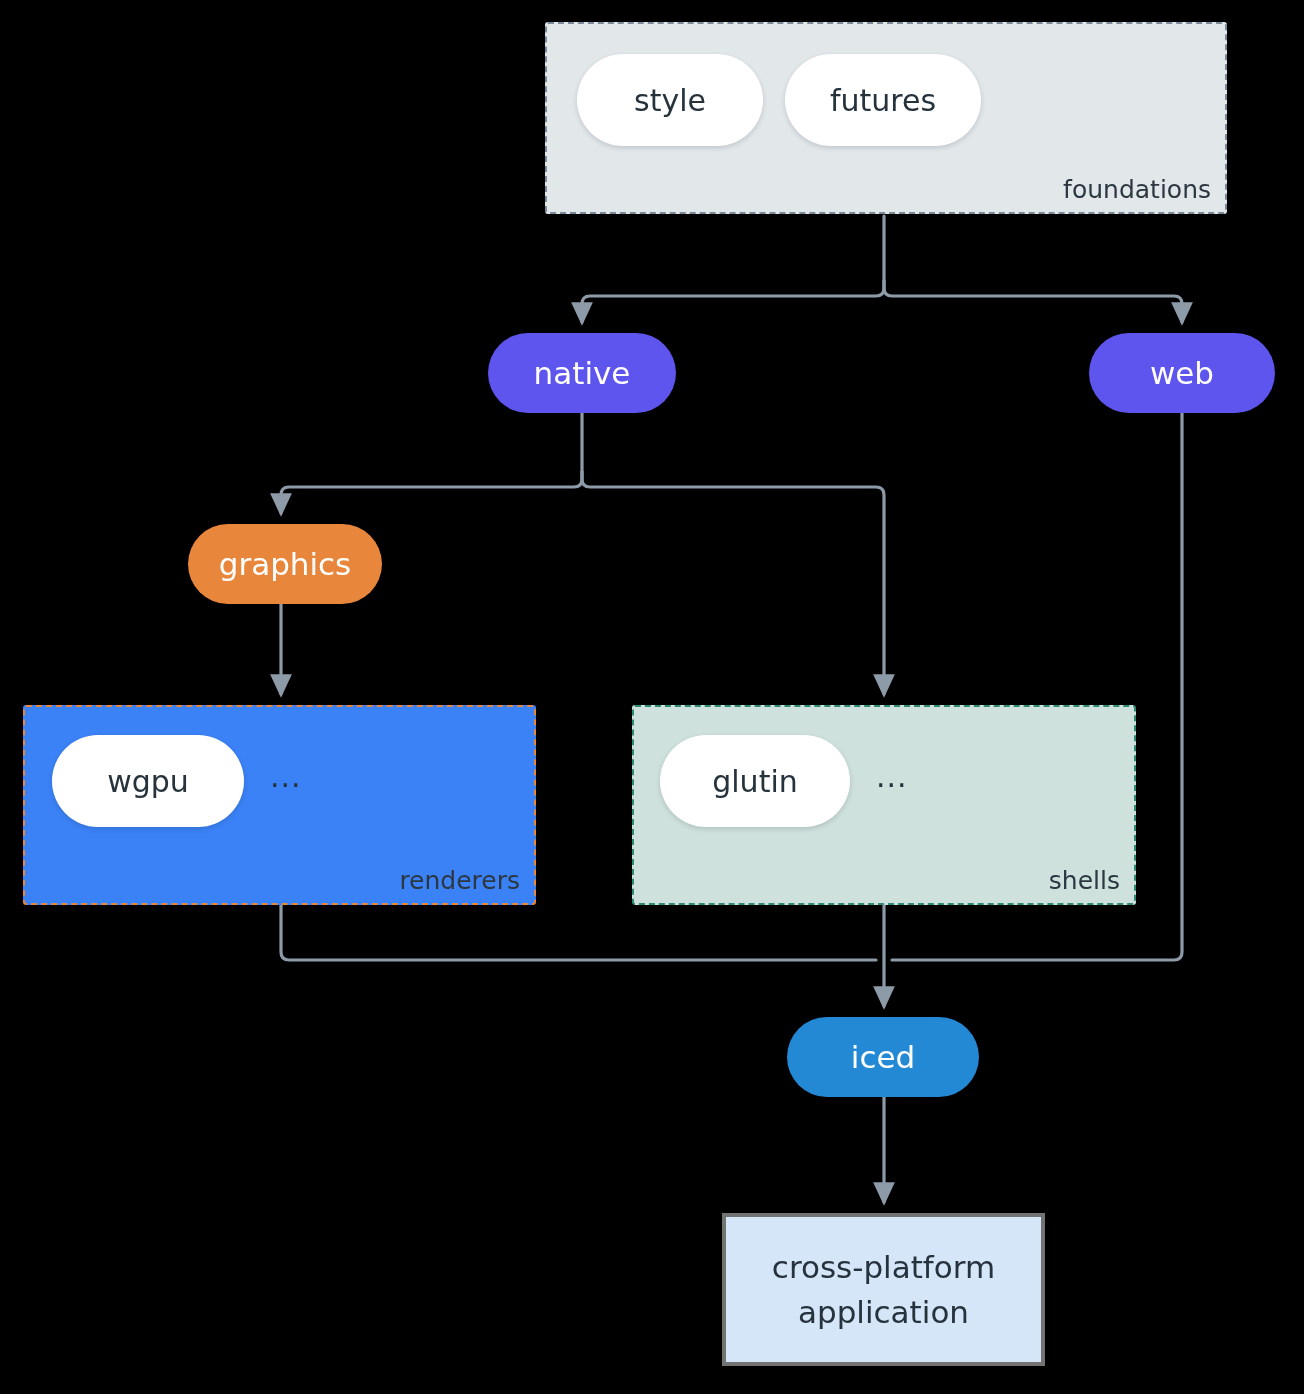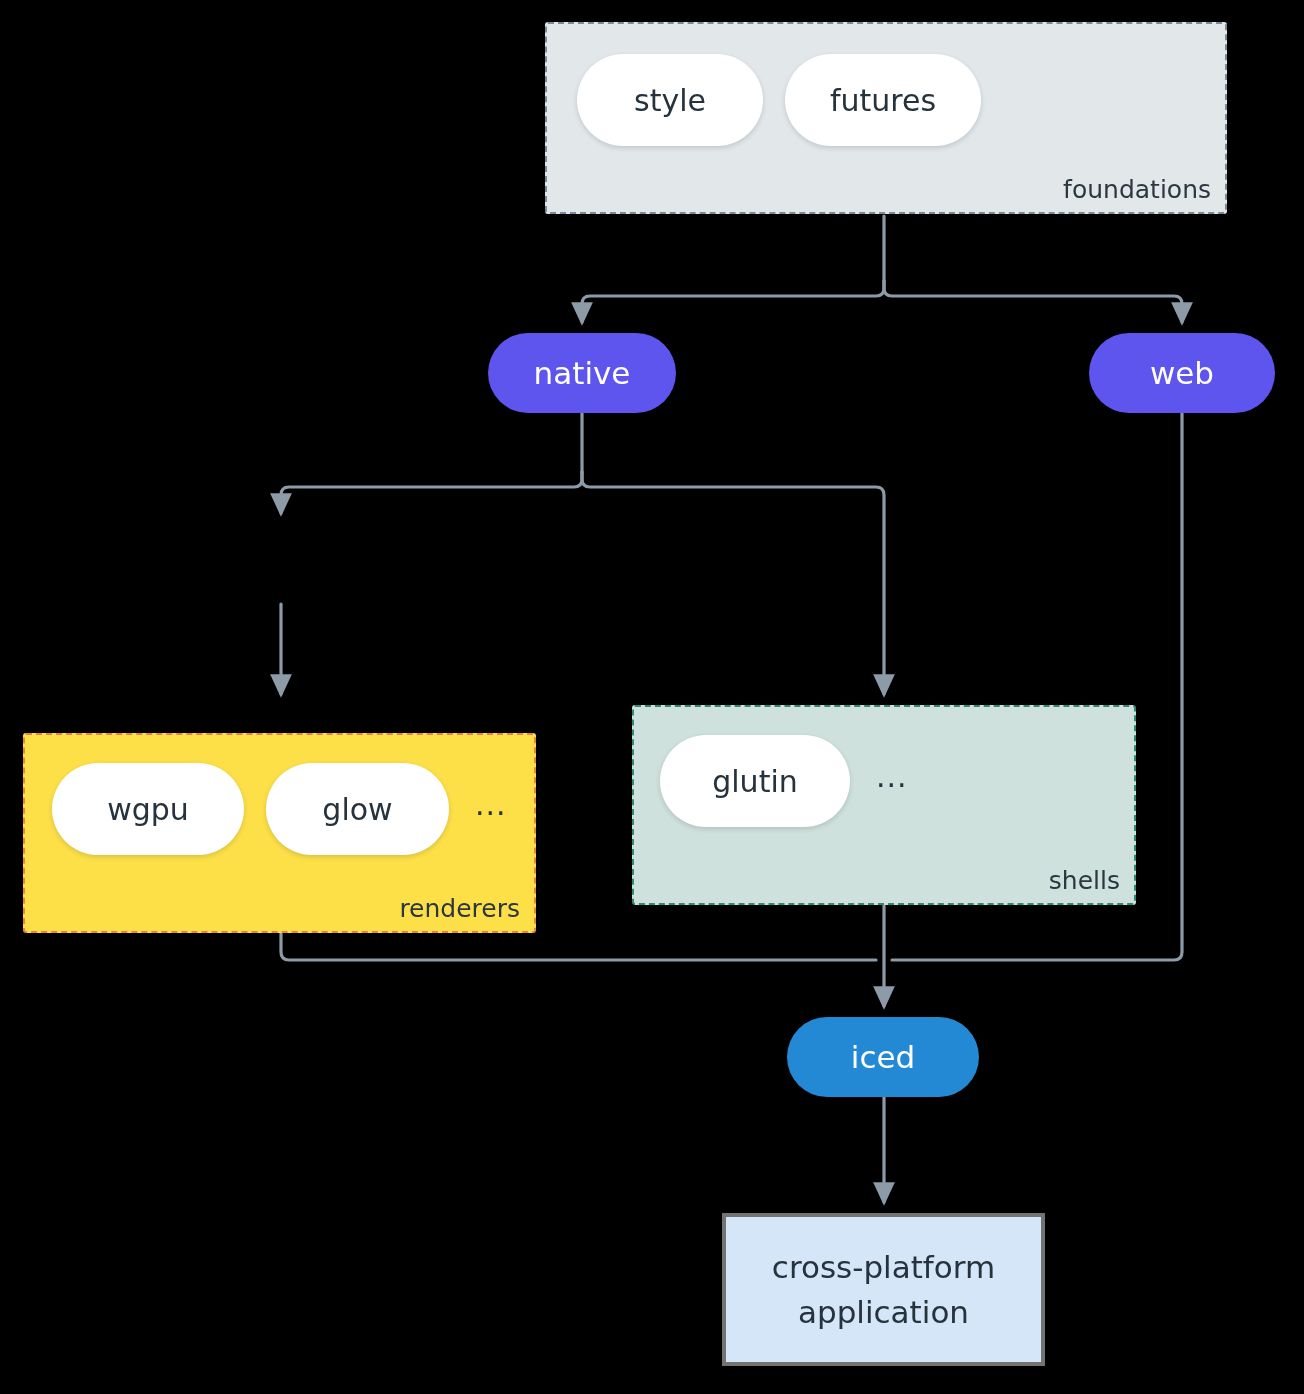--- a/index.html
+++ b/index.html
@@ -60,23 +60,22 @@
     border-color: #7b8a99;
   }
   #group-foundations .group-items {
     left: 30px; top: 30px;
   }
 
   
   #group-renderers {
     left: 23px;  top: 705px;
     width: 513px; height: 200px;
-    background: #fde047;
+    background: #3b82f6;
     border-color: #e8863c;
-    margin-top: 28px;
   }
   #group-renderers .group-items {
     left: 27px; top: 28px;
   }
 
   
   #group-shells {
     left: 632px;  top: 705px;
     width: 504px; height: 200px;
     background: #cfe1dc;
@@ -209,25 +208,25 @@
     <div class="group-items">
       <div class="leaf-pill w-core">style</div>
       <div class="leaf-pill w-futures">futures</div>
     </div>
     <div class="group-label">foundations</div>
   </div>
 
   <div class="node-pill" id="node-native">native</div>
   <div class="node-pill" id="node-web">web</div>
 
+  <div class="node-pill" id="node-graphics">graphics</div>
 
   <div class="group" id="group-renderers">
     <div class="group-items">
       <div class="leaf-pill w-wgpu">wgpu</div>
-      <div class="leaf-pill w-glow">glow</div>
       <div class="ellipsis">...</div>
     </div>
     <div class="group-label">renderers</div>
   </div>
 
   <div class="group" id="group-shells">
     <div class="group-items">
       <div class="leaf-pill w-glutin">glutin</div>
       <div class="ellipsis">...</div>
     </div>

